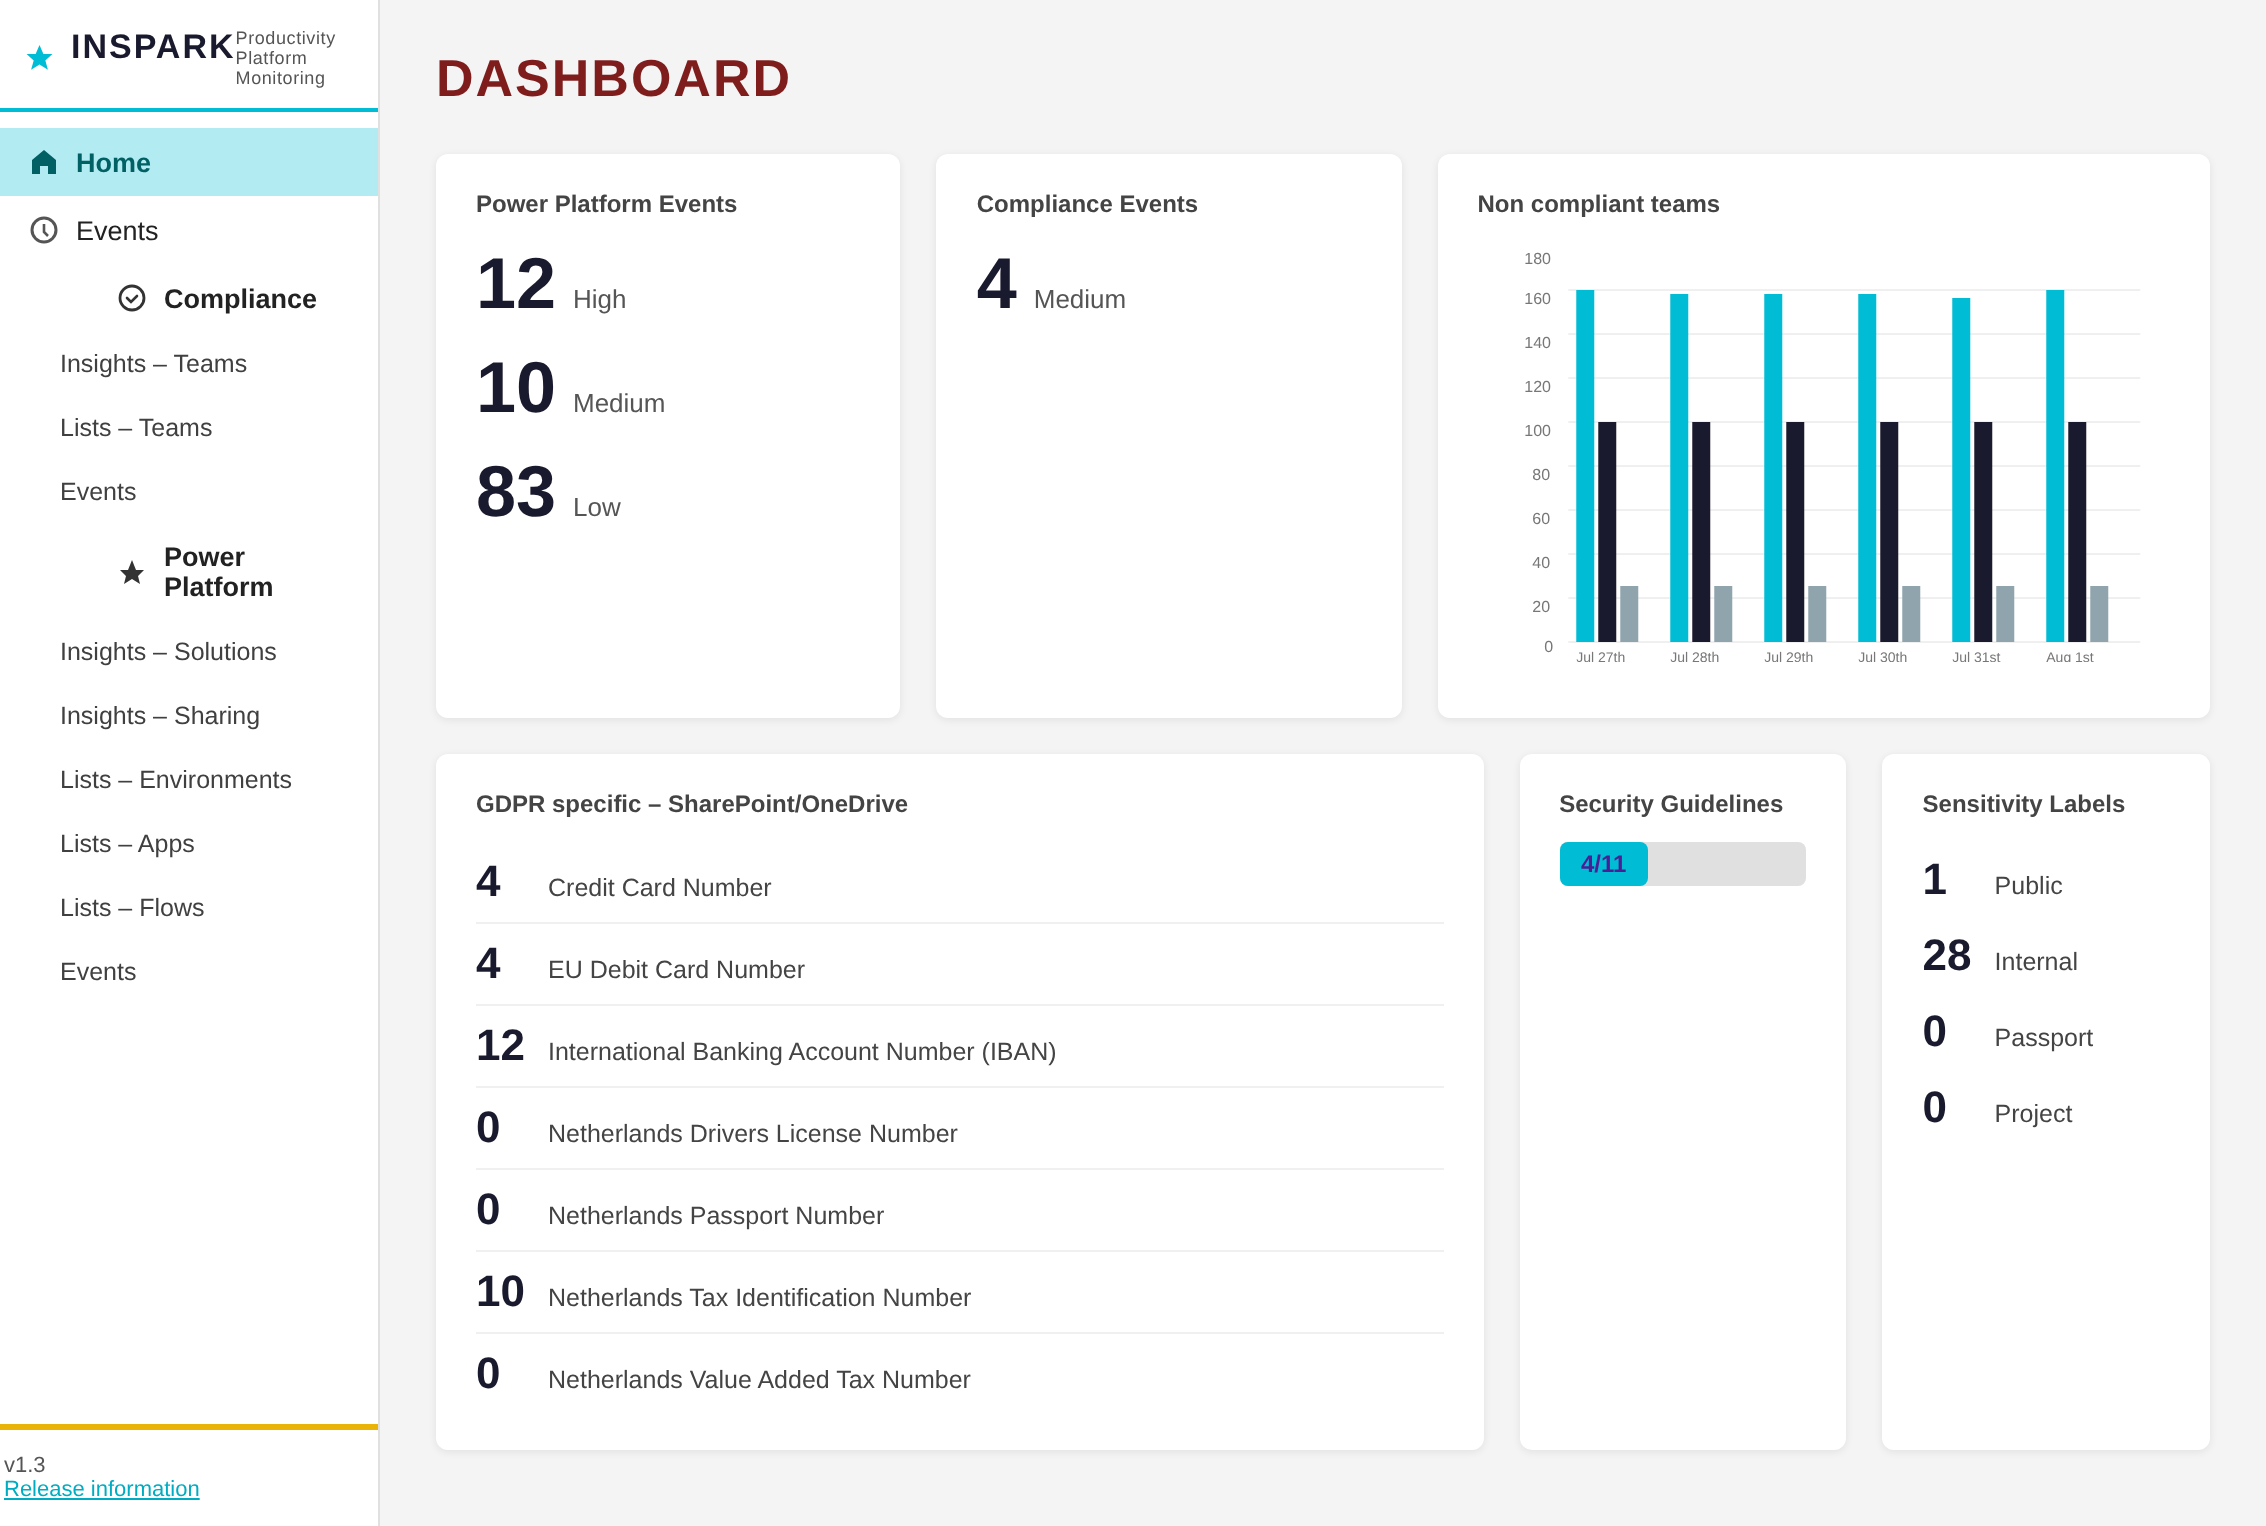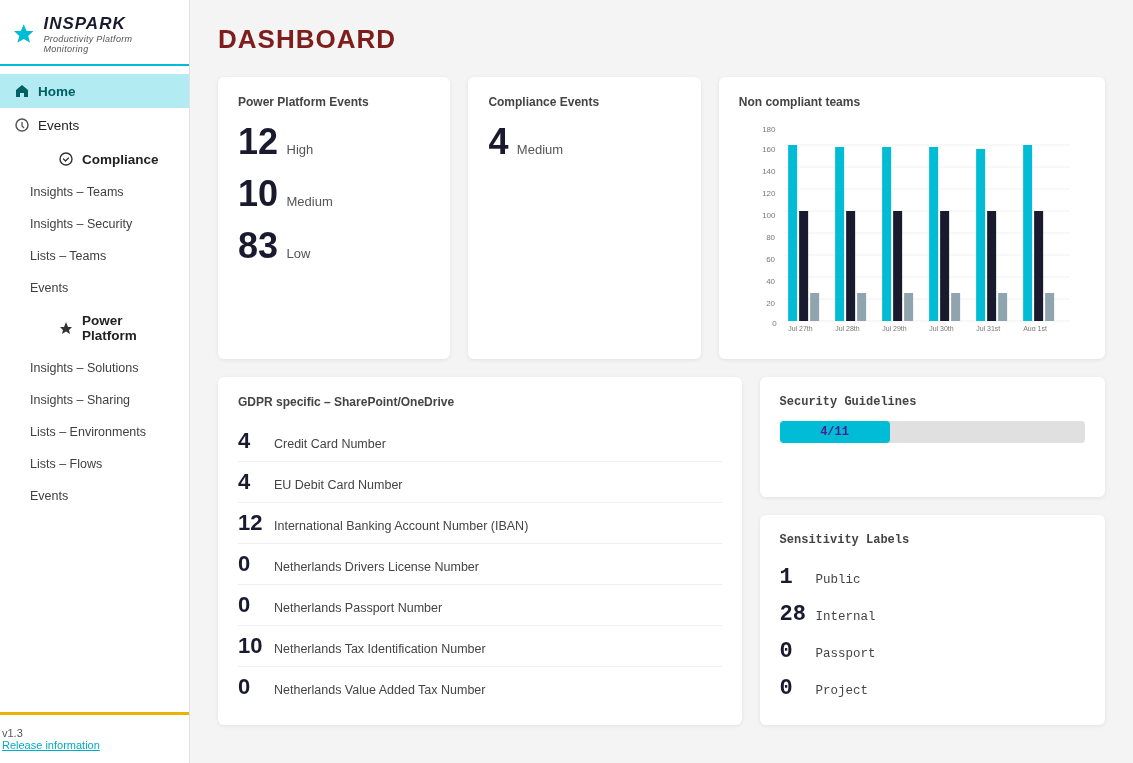--- a/index.html
+++ b/index.html
@@ -24,22 +24,21 @@
       display: flex;
       align-items: center;
       gap: 8px;
     }
     .sidebar-logo-icon {
       width: 24px;
       height: 24px;
     }
     .sidebar-logo-text {
       display: flex;
-      flex-direction: column;
-      font-style: italic;
+      flex-direction: row;
     }
     .sidebar-logo-name {
       font-size: 17px;
       font-weight: 800;
       color: #1a1a2e;
       letter-spacing: 1px;
     }
     .sidebar-logo-sub {
       font-size: 9px;
       color: #555;
@@ -162,21 +161,21 @@
     .progress-bar-wrap { background: #e0e0e0; border-radius: 4px; height: 22px; width: 100%; position: relative; margin-top: 8px; }
     .progress-bar-fill { background: #00bcd4; border-radius: 4px; height: 22px; display: flex; align-items: center; justify-content: center; }
     .progress-label { font-size: 12px; color: #4c1d95; font-weight: 600; }
 
     
     .card-sensitivity { flex: 1; }
     .sens-row { display: flex; align-items: baseline; gap: 8px; padding: 6px 0; }
     .sens-number { font-size: 22px; font-weight: 700; color: #1a1a2e; min-width: 28px; }
     .sens-label { font-size: 12.5px; color: #444; }
 
-    .right-col { display: flex; flex-direction: column; gap: 18px; flex: 1; font-family: Liberation Mono, monospace; }
+    .right-col { display: flex; flex-direction: row; gap: 18px; flex: 1; }
     .bottom-row { display: flex; gap: 18px; }
   </style>
 </head>
 <body>
 
 <div class="sidebar">
   <div class="sidebar-header">
     <div class="sidebar-logo">
       <svg class="sidebar-logo-icon" viewBox="0 0 24 24" fill="none">
         <polygon points="12,2 15,9 22,9 16.5,14 18.5,21 12,17 5.5,21 7.5,14 2,9 9,9" fill="#00bcd4"></polygon>
@@ -215,23 +214,20 @@
             <circle cx="7" cy="7" r="6" stroke="#333" stroke-width="1.4"></circle>
             <path d="M4.5 7l2 2 3-3" stroke="#333" stroke-width="1.3" stroke-linecap="round"></path>
           </svg>
       </span>
       <span>Compliance</span>
     </div>
     <div class="nav-item sub">
       <span>Insights – Teams</span>
     </div>
     <div class="nav-item sub">
-      <span>Insights – Security</span>
-    </div>
-    <div class="nav-item sub">
       <span>Lists – Teams</span>
     </div>
     <div class="nav-item sub">
       <span>Events</span>
     </div>
 
     <div class="nav-section-header">
       <span class="nav-icon">
         <svg width="14" height="14" viewBox="0 0 14 14" fill="none">
             <path d="M7 1 L9 6 H13 L10 9 L11 13 L7 10.5 L3 13 L4 9 L1 6 H5 Z" fill="#333"></path>
@@ -240,20 +236,23 @@
       <span>Power Platform</span>
     </div>
     <div class="nav-item sub">
       <span>Insights – Solutions</span>
     </div>
     <div class="nav-item sub">
       <span>Insights – Sharing</span>
     </div>
     <div class="nav-item sub">
       <span>Lists – Environments</span>
+    </div>
+    <div class="nav-item sub">
+      <span>Lists – Apps</span>
     </div>
     <div class="nav-item sub">
       <span>Lists – Flows</span>
     </div>
     <div class="nav-item sub">
       <span>Events</span>
     </div>
   </nav>
 
   <div class="sidebar-footer">

